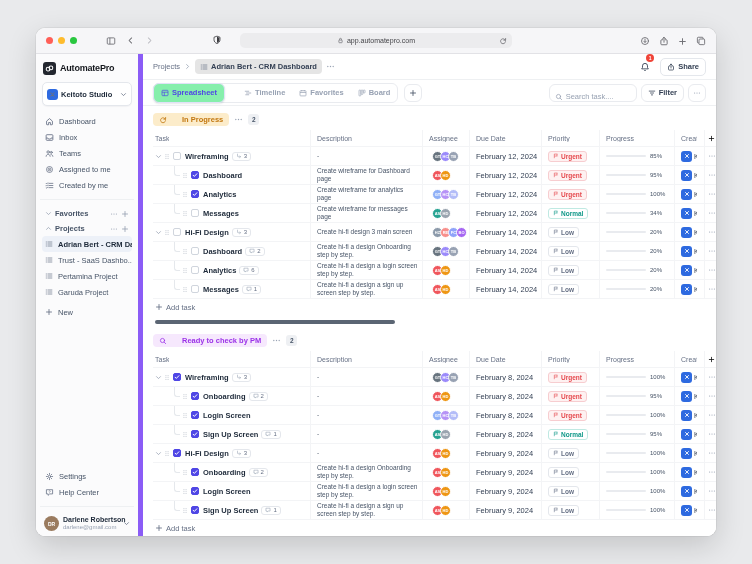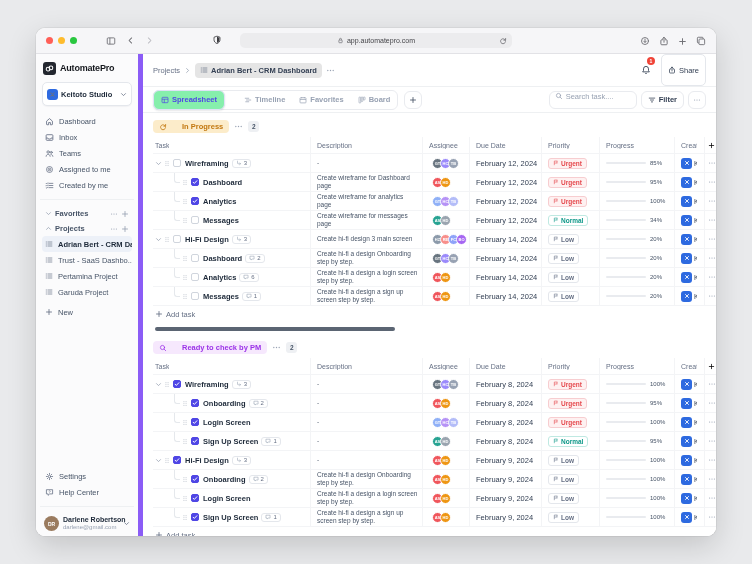--- a/index.html
+++ b/index.html
@@ -46,27 +46,27 @@
   .user .ic{color:#667085;margin-left:auto}
   
   .main{flex:1;min-width:0;display:flex;flex-direction:column;background:#fff}
   .mheader{flex:0 0 26px;border-bottom:1px solid #eef0f2;display:flex;align-items:center;gap:4px;padding:0 10px}
   .bc-root{font-size:7.5px;color:#667085}
   .mheader>.ic{color:#98a2b3}
   .bc-pill{height:15px;background:#e5e5e5;border-radius:4px;display:flex;align-items:center;gap:3px;padding:0 5px;font-size:7.5px;font-weight:700;color:#344054}
   .bc-pill .ic{color:#667085}
   .bell{position:relative;color:#344054;margin-right:6px}
   .bell-badge{position:absolute;top:-4px;right:-4px;min-width:8px;height:8px;border-radius:4px;background:#f04438;color:#fff;font-size:5px;font-weight:700;display:flex;align-items:center;justify-content:center;padding:0 1px}
-  .share-btn{height:32px;border:1px solid #e4e7ec;border-radius:5px;background:#fff;display:flex;align-items:center;gap:3px;padding:0 6px;font-size:7.5px;font-weight:400;color:#344054;font-family:inherit}
+  .share-btn{height:18px;border:1px solid #e4e7ec;border-radius:5px;background:#fff;display:flex;align-items:center;gap:3px;padding:0 6px;font-size:7.5px;font-weight:700;color:#344054;font-family:inherit}
   .mtoolbar{flex:0 0 26px;border-bottom:1px solid #eef0f2;display:flex;align-items:center;gap:4px;padding:0 10px}
   .tabs{display:flex;align-items:center;height:20px;border:1px solid #e9ebef;border-radius:6px;background:#fff}
   .tab{display:inline-flex;align-items:center;gap:3px;height:18px;padding:0 7px;font-size:7.5px;font-weight:600;color:#98a2b3;background:transparent;border:none;font-family:inherit;white-space:nowrap}
   .tab.active{color:#4f46e5;border:1px solid #e0e2f7;border-radius:6px;background:#86efac;height:20px;margin:-1px 12px -1px -1px;box-shadow:0 1px 2px rgba(16,24,40,.1);font-weight:700}
   .tab-plus{width:18px;height:18px;border:1px solid #e9ebef;border-radius:6px;background:#fff;display:flex;align-items:center;justify-content:center;color:#475467;margin-left:2px}
-  .searchbox{height:18px;width:88px;border:1px solid #e9ebef;border-radius:6px;background:#fff;display:flex;align-items:flex-start;gap:3px;padding:0 5px;color:#98a2b3}
+  .searchbox{height:18px;width:88px;border:1px solid #e9ebef;border-radius:6px;background:#fff;display:flex;align-items:flex-end;gap:3px;padding:0 5px;color:#98a2b3}
   .search-input{border:none;outline:none;background:transparent;font-size:7.5px;color:#667085;width:62px;padding:0;font-family:inherit}
   .search-input::placeholder{color:#98a2b3}
   .filter-btn{height:18px;border:1px solid #e9ebef;border-radius:6px;background:#fff;display:flex;align-items:center;gap:3px;padding:0 6px;font-size:7.5px;font-weight:700;color:#344054;font-family:inherit}
   .more-btn{width:18px;height:18px;border:1px solid #e9ebef;border-radius:6px;background:#fff;display:flex;align-items:center;justify-content:center;color:#98a2b3}
   .content{flex:1;min-height:0;padding:6px 0 0 10px;overflow:hidden}
   .group-head{display:flex;align-items:center;gap:5px;height:15px;margin-bottom:3px}
   .gpill{display:inline-flex;align-items:center;gap:15px;height:13px;padding:0 6px;border-radius:4px;font-size:7.5px;font-weight:700}
   .ghdots{color:#98a2b3}
   .gcount{height:11px;min-width:11px;padding:0 3px;background:#eef0f3;border-radius:3px;font-size:6.5px;font-weight:700;color:#475467;display:inline-flex;align-items:center;justify-content:center}
   .trow{display:flex;align-items:center;height:19px;border-bottom:1px solid #f3f4f6}

